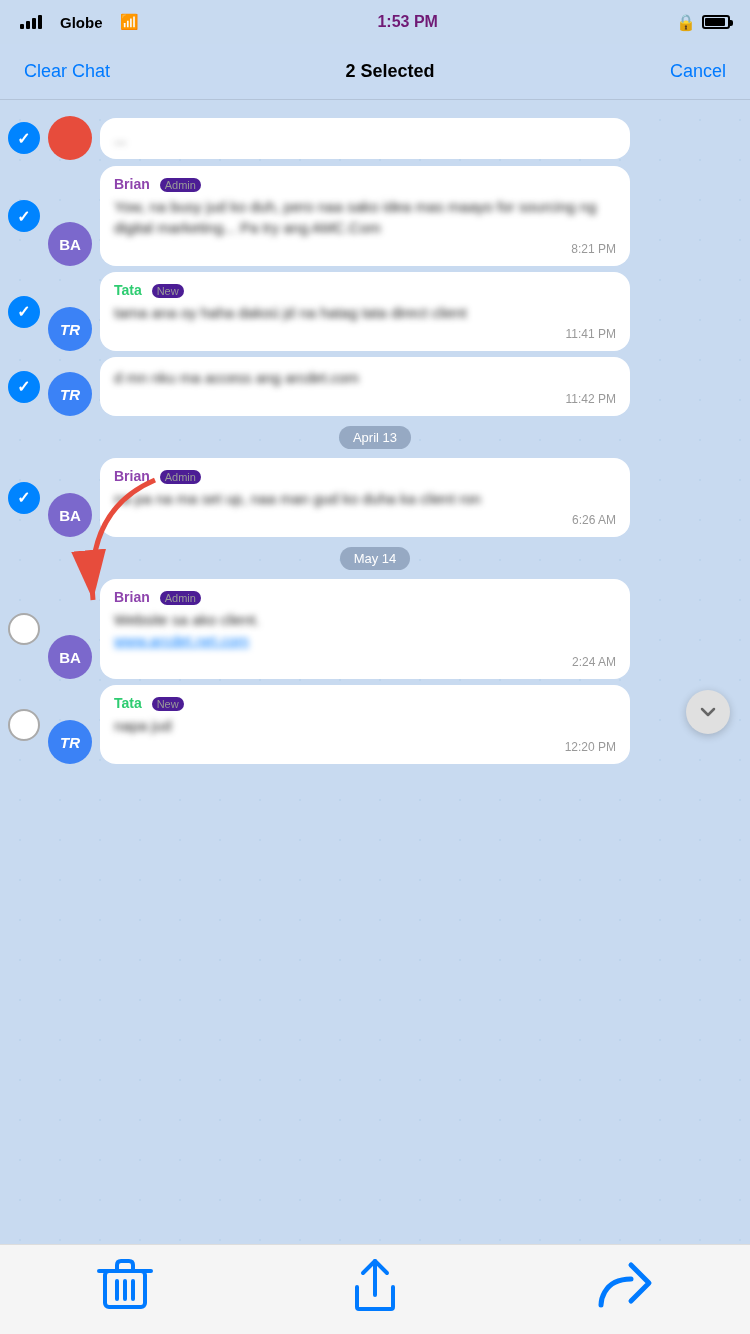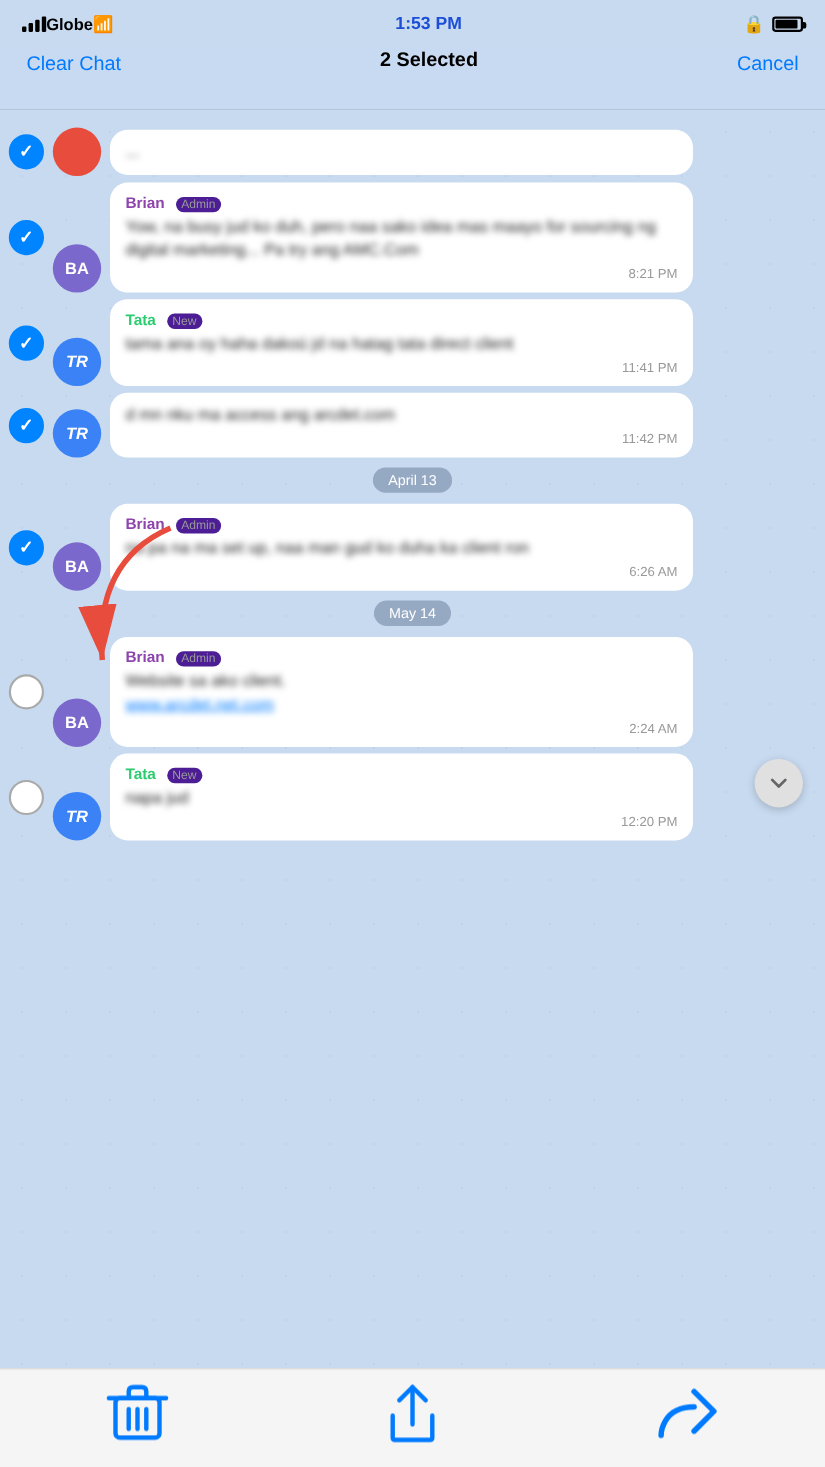--- a/index.html
+++ b/index.html
@@ -15,22 +15,22 @@
 
     
     .status-bar {
       height: 44px;
       background: #c8daf0;
       display: flex;
       align-items: center;
       justify-content: space-between;
       padding: 0 20px;
     }
-    .status-left { display: flex; align-items: center; gap: 0; font-size: 15px; font-weight: 600; color: #000; }
-    .status-time { font-size: 16px; font-weight: 700; color: #1d4ed8; }
+    .status-left { display: flex; align-items: center; gap: 18px; font-size: 15px; font-weight: 600; color: #000; }
+    .status-time { font-size: 16px; font-weight: 700; color: #701a75; }
     .status-right { display: flex; align-items: center; gap: 6px; }
     .signal-bars { display: flex; align-items: flex-end; gap: 2px; }
     .signal-bar { width: 4px; background: #000; border-radius: 1px; }
     .battery-icon {
       width: 28px; height: 14px; border: 2px solid #000; border-radius: 3px;
       position: relative; display: inline-block;
     }
     .battery-icon::after {
       content: '';
       position: absolute;
@@ -43,21 +43,21 @@
       position: absolute; left: 1px; top: 1px;
       width: 20px; height: 8px;
       background: #000; border-radius: 1px;
     }
 
     
     .nav-bar {
       height: 56px;
       background: rgba(200,218,240,0.95);
       display: flex;
-      align-items: flex-start;
+      align-items: center;
       justify-content: space-between;
       padding: 0 16px;
       border-bottom: 1px solid rgba(0,0,0,0.1);
     }
     .nav-btn {
       font-size: 18px;
       color: #007aff;
       font-weight: 400;
       cursor: pointer;
       padding: 4px 8px;

